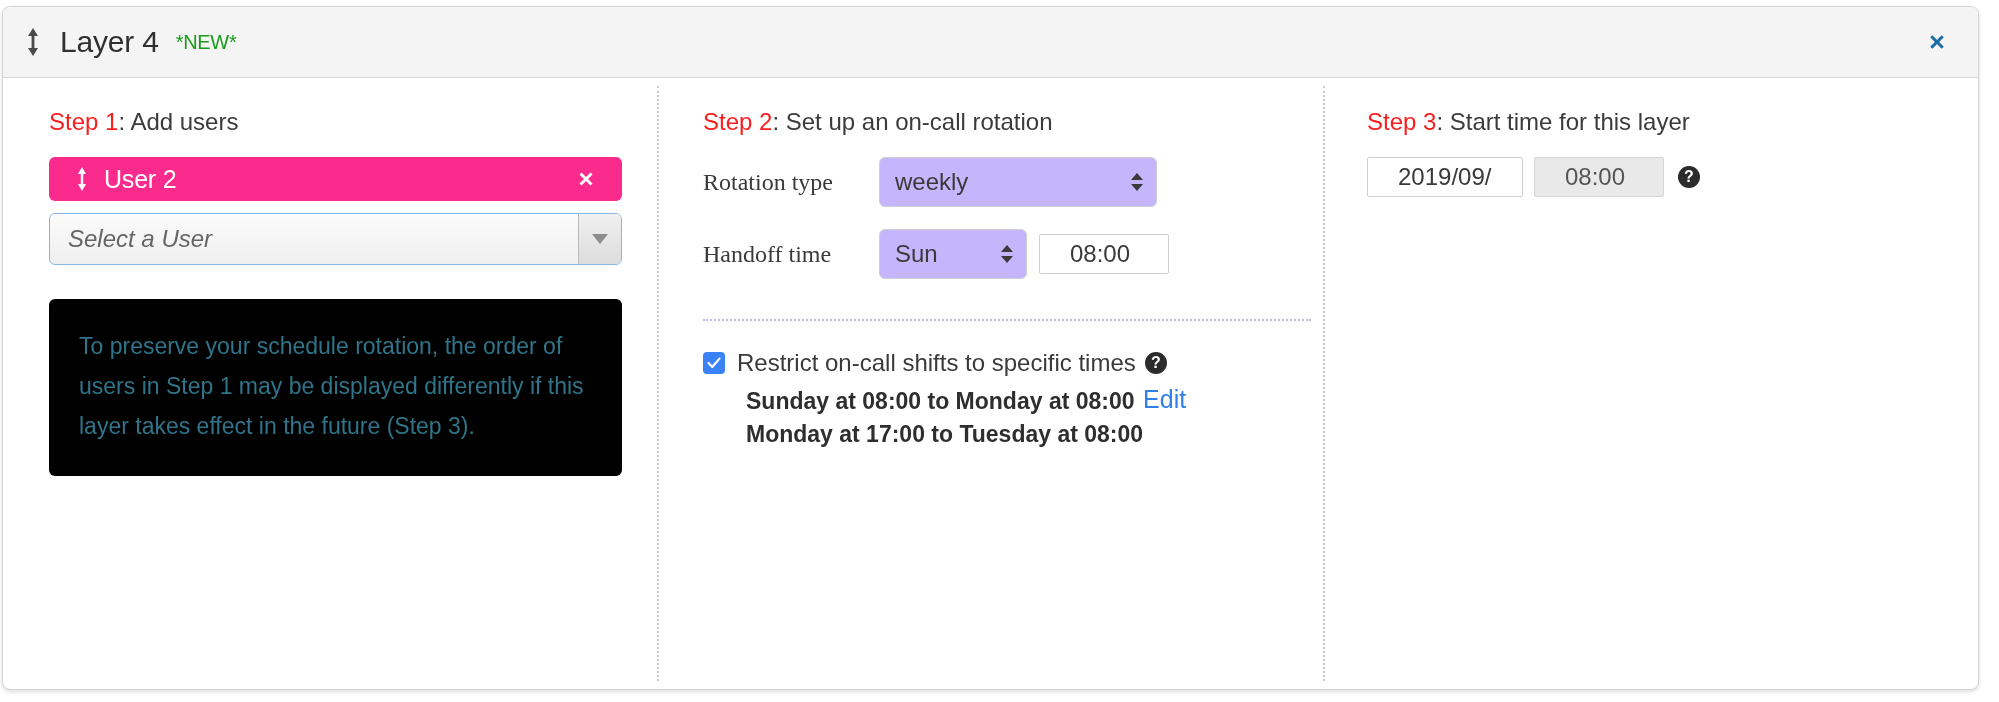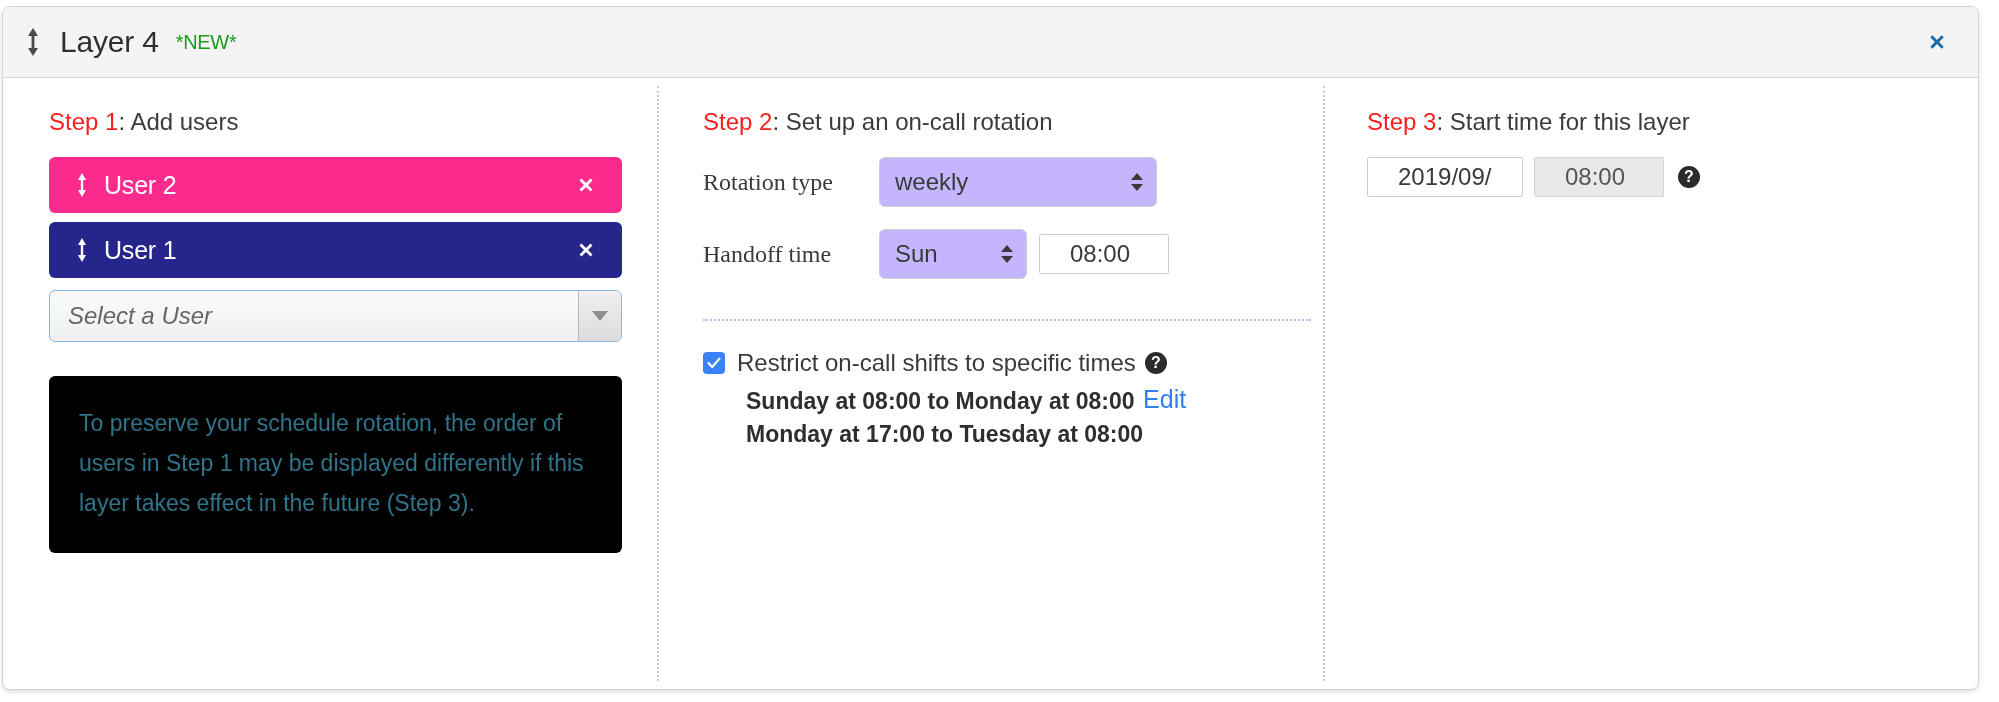--- a/index.html
+++ b/index.html
@@ -102,21 +102,21 @@
     font-size: 24px;
     color: #3b3b3b;
     margin-bottom: 21px;
     white-space: nowrap;
   }
   .step-num { color: #fb1e1e; }
 
   
   .user-chip {
     position: relative;
-    height: 56px;
+    height: 44px;
     border-radius: 6px;
     display: flex;
     align-items: center;
     margin-bottom: 9px;
     color: #ffffff;
     width: 573px;
     box-sizing: border-box;
     cursor: move;
   }
   .user-chip .chip-handle {
@@ -380,35 +380,20 @@
           </svg>
         </span>
         <span class="chip-name">User 2</span>
         <span class="chip-remove">
           <svg width="20" height="20" viewBox="0 0 20 20" aria-hidden="true">
             <path d="M3.5 5.5 L5.5 3.5 L10 8 L14.5 3.5 L16.5 5.5 L12 10 L16.5 14.5 L14.5 16.5 L10 12 L5.5 16.5 L3.5 14.5 L8 10 Z" fill="#ffffff"></path>
           </svg>
         </span>
       </div>
 
-      <div class="user-chip" style="background:#25258c;">
-        <span class="chip-handle">
-          <svg width="12" height="26" viewBox="0 0 12 26" aria-hidden="true">
-            <polygon points="6,1 10,8 2,8" fill="#ffffff"></polygon>
-            <rect x="4.8" y="7" width="2.4" height="12" fill="#ffffff"></rect>
-            <polygon points="6,25 10,18 2,18" fill="#ffffff"></polygon>
-          </svg>
-        </span>
-        <span class="chip-name">User 1</span>
-        <span class="chip-remove">
-          <svg width="20" height="20" viewBox="0 0 20 20" aria-hidden="true">
-            <path d="M3.5 5.5 L5.5 3.5 L10 8 L14.5 3.5 L16.5 5.5 L12 10 L16.5 14.5 L14.5 16.5 L10 12 L5.5 16.5 L3.5 14.5 L8 10 Z" fill="#ffffff"></path>
-          </svg>
-        </span>
-      </div>
 
       <div class="user-select">
         <span class="placeholder">Select a User</span>
         <span class="dd-btn">
           <span class="tri-down"></span>
         </span>
       </div>
 
       <div class="info-box">To preserve your schedule rotation, the order of users in Step 1 may be displayed differently if this layer takes effect in the future (Step 3).</div>
     </div>

